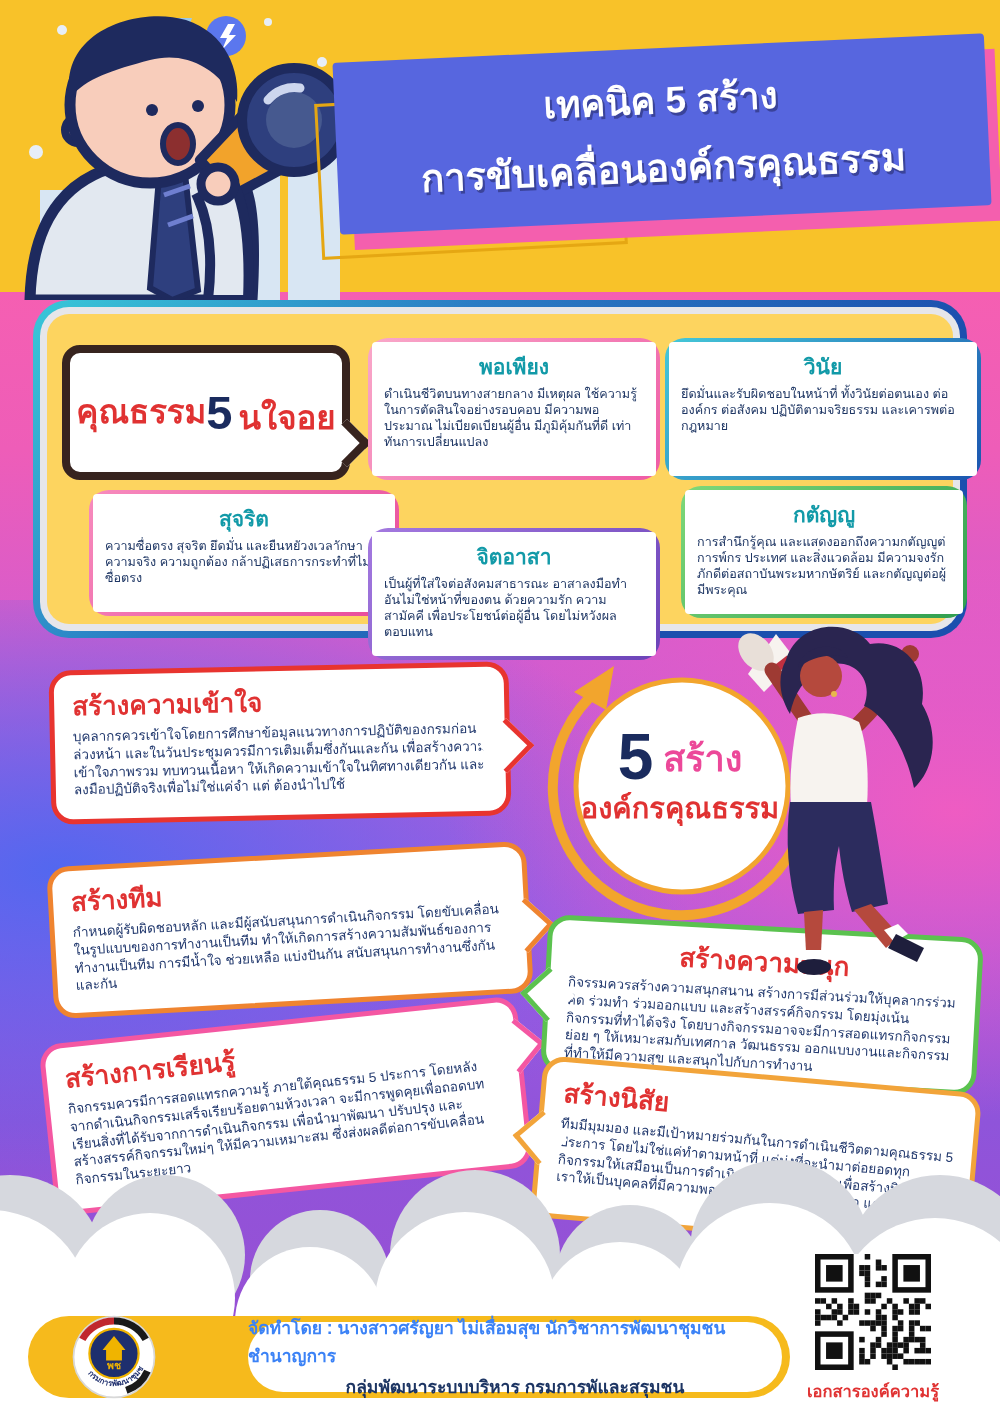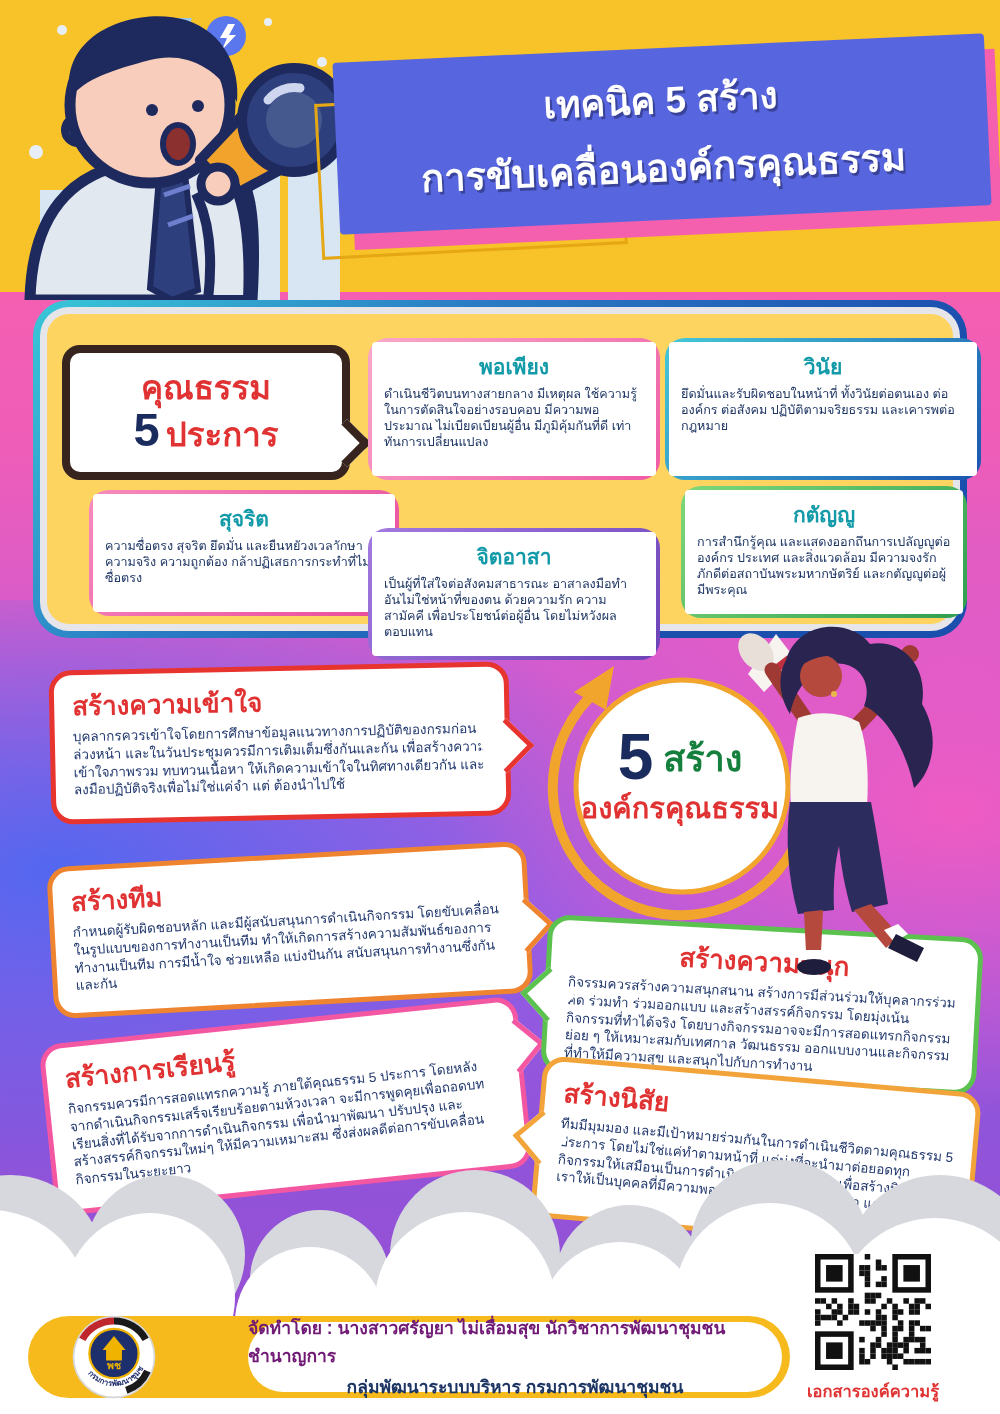--- a/index.html
+++ b/index.html
@@ -25,21 +25,21 @@
   
   .man{position:absolute;left:0;top:0;width:340px;height:300px;}
   .woman{position:absolute;left:728px;top:612px;width:248px;height:378px;z-index:8;}
   
   .card{position:absolute;left:33px;top:300px;width:934px;height:338px;border-radius:36px;
     background:linear-gradient(135deg,#39c7d8 0%,#2a7cc4 35%,#1b4fae 75%);padding:7px;box-sizing:border-box;z-index:4;}
   .card-mid{background:#e6e6ea;border-radius:29px;padding:7px;height:100%;box-sizing:border-box;}
   .card-inner{background:#fdd45f;border-radius:22px;height:100%;position:relative;}
   .vh-bubble{position:absolute;left:15px;top:31px;width:288px;height:135px;background:#fff;
     border:8px solid #37241f;border-radius:18px;box-sizing:border-box;
-    display:flex;flex-direction:column;align-items:center;justify-content:center;line-height:1.05;}
+    display:flex;flex-direction:row;align-items:center;justify-content:center;line-height:1.05;}
   .vh-bubble .tail{position:absolute;right:-22px;bottom:12px;width:26px;height:26px;background:#fff;
     border-right:8px solid #37241f;border-top:8px solid #37241f;transform:rotate(45deg);}
   .vh1{color:#e03232;font-size:33px;font-weight:800;}
   .vh-num{color:#1a2b5e;font-size:47px;font-weight:800;margin-right:6px;}
   .vh2{color:#e03232;font-size:33px;font-weight:800;}
   .vbox{position:absolute;border-radius:20px;padding:4px;box-sizing:border-box;}
   .vbox-inner{background:#fff;border-radius:4px;height:100%;box-sizing:border-box;padding:8px 12px 6px;overflow:hidden;}
   .vbox h3{margin:0 0 3px;text-align:center;color:#129aa8;font-size:21px;font-weight:800;}
   .vbox p{margin:0;color:#1d3563;font-size:12.6px;line-height:1.28;}
   .g-pink{background:linear-gradient(135deg,#f9a8c9,#ef5ba5);}
@@ -51,21 +51,21 @@
   .v-winai{left:618px;top:24px;width:316px;height:142px;}
   .v-sujarit{left:6px;top:176px;width:310px;height:126px;margin-left:36px;}
   .v-jitasa{left:321px;top:172px;width:292px;height:132px;}
   .v-katanyu{left:618px;top:172px;width:286px;height:132px;}
   
   .badge{position:absolute;left:538px;top:638px;width:284px;height:284px;z-index:5;}
   .badge-text{position:absolute;left:0;top:0;width:100%;height:100%;display:flex;flex-direction:column;
     align-items:center;justify-content:center;text-align:center;}
   .badge-row{display:flex;align-items:center;gap:10px;}
   .badge-num{color:#1a2b5e;font-size:64px;font-weight:800;line-height:.9;}
-  .badge-word{color:#15803d;font-size:36px;font-weight:800;}
+  .badge-word{color:#ec4899;font-size:36px;font-weight:800;}
   .badge-l2,.badge-l3{color:#e03232;font-size:29px;font-weight:800;line-height:1.5;}
   
   .bubble{position:absolute;background:#fff;border:5px solid;border-radius:22px;
     box-sizing:border-box;padding:10px 18px 8px;z-index:7;}
   .bubble h2{margin:0 0 2px;color:#e03232;font-size:26px;font-weight:800;}
   .bubble p{margin:0;color:#22396e;font-size:13.5px;line-height:1.32;}
   .tailR{position:absolute;right:-21px;top:42%;width:34px;height:34px;background:#fff;
     border-right:5px solid;border-top:5px solid;transform:rotate(45deg);}
   .tailL{position:absolute;left:-21px;top:38%;width:34px;height:34px;background:#fff;
     border-left:5px solid;border-bottom:5px solid;transform:rotate(45deg);}
@@ -73,21 +73,21 @@
   .b-team{left:50px;top:854px;width:480px;height:152px;transform:rotate(-3.2deg);}
   .b-learn{left:46px;top:1020px;width:480px;height:172px;transform:rotate(-6deg);}
   .b-fun{left:544px;top:926px;width:436px;height:158px;transform:rotate(3.2deg);}
   .b-habit{left:536px;top:1074px;width:440px;height:162px;transform:rotate(5deg);}
   
   .clouds{position:absolute;left:0;top:1120px;width:1000px;height:294px;z-index:9;}
   .footer-bar{position:absolute;left:28px;top:1316px;width:762px;height:82px;background:#f6ba1c;
     border-radius:41px;z-index:10;}
   .credit-pill{position:absolute;left:220px;top:6px;width:534px;height:70px;background:#fff;border-radius:35px;
     display:flex;flex-direction:column;justify-content:center;align-items:center;gap:3px;}
-  .credit-pill .c1{color:#701a75;font-size:17.5px;font-weight:800;}
+  .credit-pill .c1{color:#3b82f6;font-size:17.5px;font-weight:800;}
   .credit-pill .c2{color:#1d3563;font-size:17.5px;font-weight:800;}
   .logo{position:absolute;left:42px;top:-3px;width:88px;height:88px;}
   .qr-wrap{position:absolute;left:798px;top:1254px;width:150px;z-index:10;text-align:center;}
   .qr-wrap svg{width:116px;height:116px;background:#fff;}
   .qr-label{margin-top:4px;color:#e03232;font-size:16.5px;font-weight:800;}
 </style>
 </head>
 <body>
 
 <div class="page">
@@ -138,21 +138,21 @@
       <div class="t2">การขับเคลื่อนองค์กรคุณธรรม</div>
     </div>
   </div>
 
   <div class="card">
     <div class="card-mid">
       <div class="card-inner">
 
         <div class="vh-bubble">
           <div class="vh1">คุณธรรม</div>
-          <div><span class="vh-num">5</span><span class="vh2">ประการ</span></div>
+          <div><span class="vh-num">5</span><span class="vh2">นใจอย</span></div>
           <div class="tail"></div>
         </div>
 
         <div class="vbox v-porpiang g-pink">
           <div class="vbox-inner">
             <h3>พอเพียง</h3>
             <p>ดำเนินชีวิตบนทางสายกลาง มีเหตุผล ใช้ความรู้ในการตัดสินใจอย่างรอบคอบ มีความพอประมาณ ไม่เบียดเบียนผู้อื่น มีภูมิคุ้มกันที่ดี เท่าทันการเปลี่ยนแปลง</p>
           </div>
         </div>
         <div class="vbox v-winai g-blue">
@@ -169,21 +169,21 @@
         </div>
         <div class="vbox v-jitasa g-purple">
           <div class="vbox-inner">
             <h3>จิตอาสา</h3>
             <p>เป็นผู้ที่ใส่ใจต่อสังคมสาธารณะ อาสาลงมือทำ อันไม่ใช่หน้าที่ของตน ด้วยความรัก ความสามัคคี เพื่อประโยชน์ต่อผู้อื่น โดยไม่หวังผลตอบแทน</p>
           </div>
         </div>
         <div class="vbox v-katanyu g-green">
           <div class="vbox-inner">
             <h3>กตัญญู</h3>
-            <p>การสำนึกรู้คุณ และแสดงออกถึนการเปลัญญูต่อองค์กร ประเทศ และสิ่งแวดล้อม มีความจงรักภักดีต่อสถาบันพระมหากษัตริย์ และกตัญญูต่อผู้มีพระคุณ</p>
+            <p>การสำนึกรู้คุณ และแสดงออกถึงความกตัญญูต่การพ์กร ประเทศ และสิ่งแวดล้อม มีความจงรักภักดีต่อสถาบันพระมหากษัตริย์ และกตัญญูต่อผู้มีพระคุณ</p>
           </div>
         </div>
 
       </div>
     </div>
   </div>
 
   <div class="badge">
     <svg viewBox="0 0 284 284" width="284" height="284">
       <path d="M 266,184 A 128,128 0 1 1 62,50" fill="none" stroke="#f2a52d" stroke-width="10" stroke-linecap="round"></path>
@@ -281,21 +281,21 @@
       <text x="50" y="64" text-anchor="middle" font-size="12" font-weight="bold" fill="#f0b400">พช</text>
       <defs>
           <path id="arcb" d="M 16,62 A 38,38 0 0 0 84,62"></path>
         </defs>
       <text font-size="9" fill="#1e2f6e" font-weight="bold">
         <textPath href="#arcb" startOffset="8">กรมการพัฒนาชุมชน</textPath>
       </text>
     </svg>
     <div class="credit-pill">
       <div class="c1">จัดทำโดย : นางสาวศรัญยา ไม่เสื่อมสุข นักวิชาการพัฒนาชุมชนชำนาญการ</div>
-      <div class="c2">กลุ่มพัฒนาระบบบริหาร กรมการพัฒนาชุมชน</div>
+      <div class="c2">กลุ่มพัฒนาระบบบริหาร กรมการพัและสรุมชน</div>
     </div>
   </div>
 
   <div class="qr-wrap">
     <svg id="qr" viewBox="0 0 105 105" fill="#111">
         <rect x="45" y="0" width="5" height="5"></rect>
         <rect x="55" y="5" width="5" height="5"></rect>
         <rect x="40" y="10" width="5" height="5"></rect>
         <rect x="45" y="10" width="5" height="5"></rect>
         <rect x="55" y="10" width="5" height="5"></rect>

